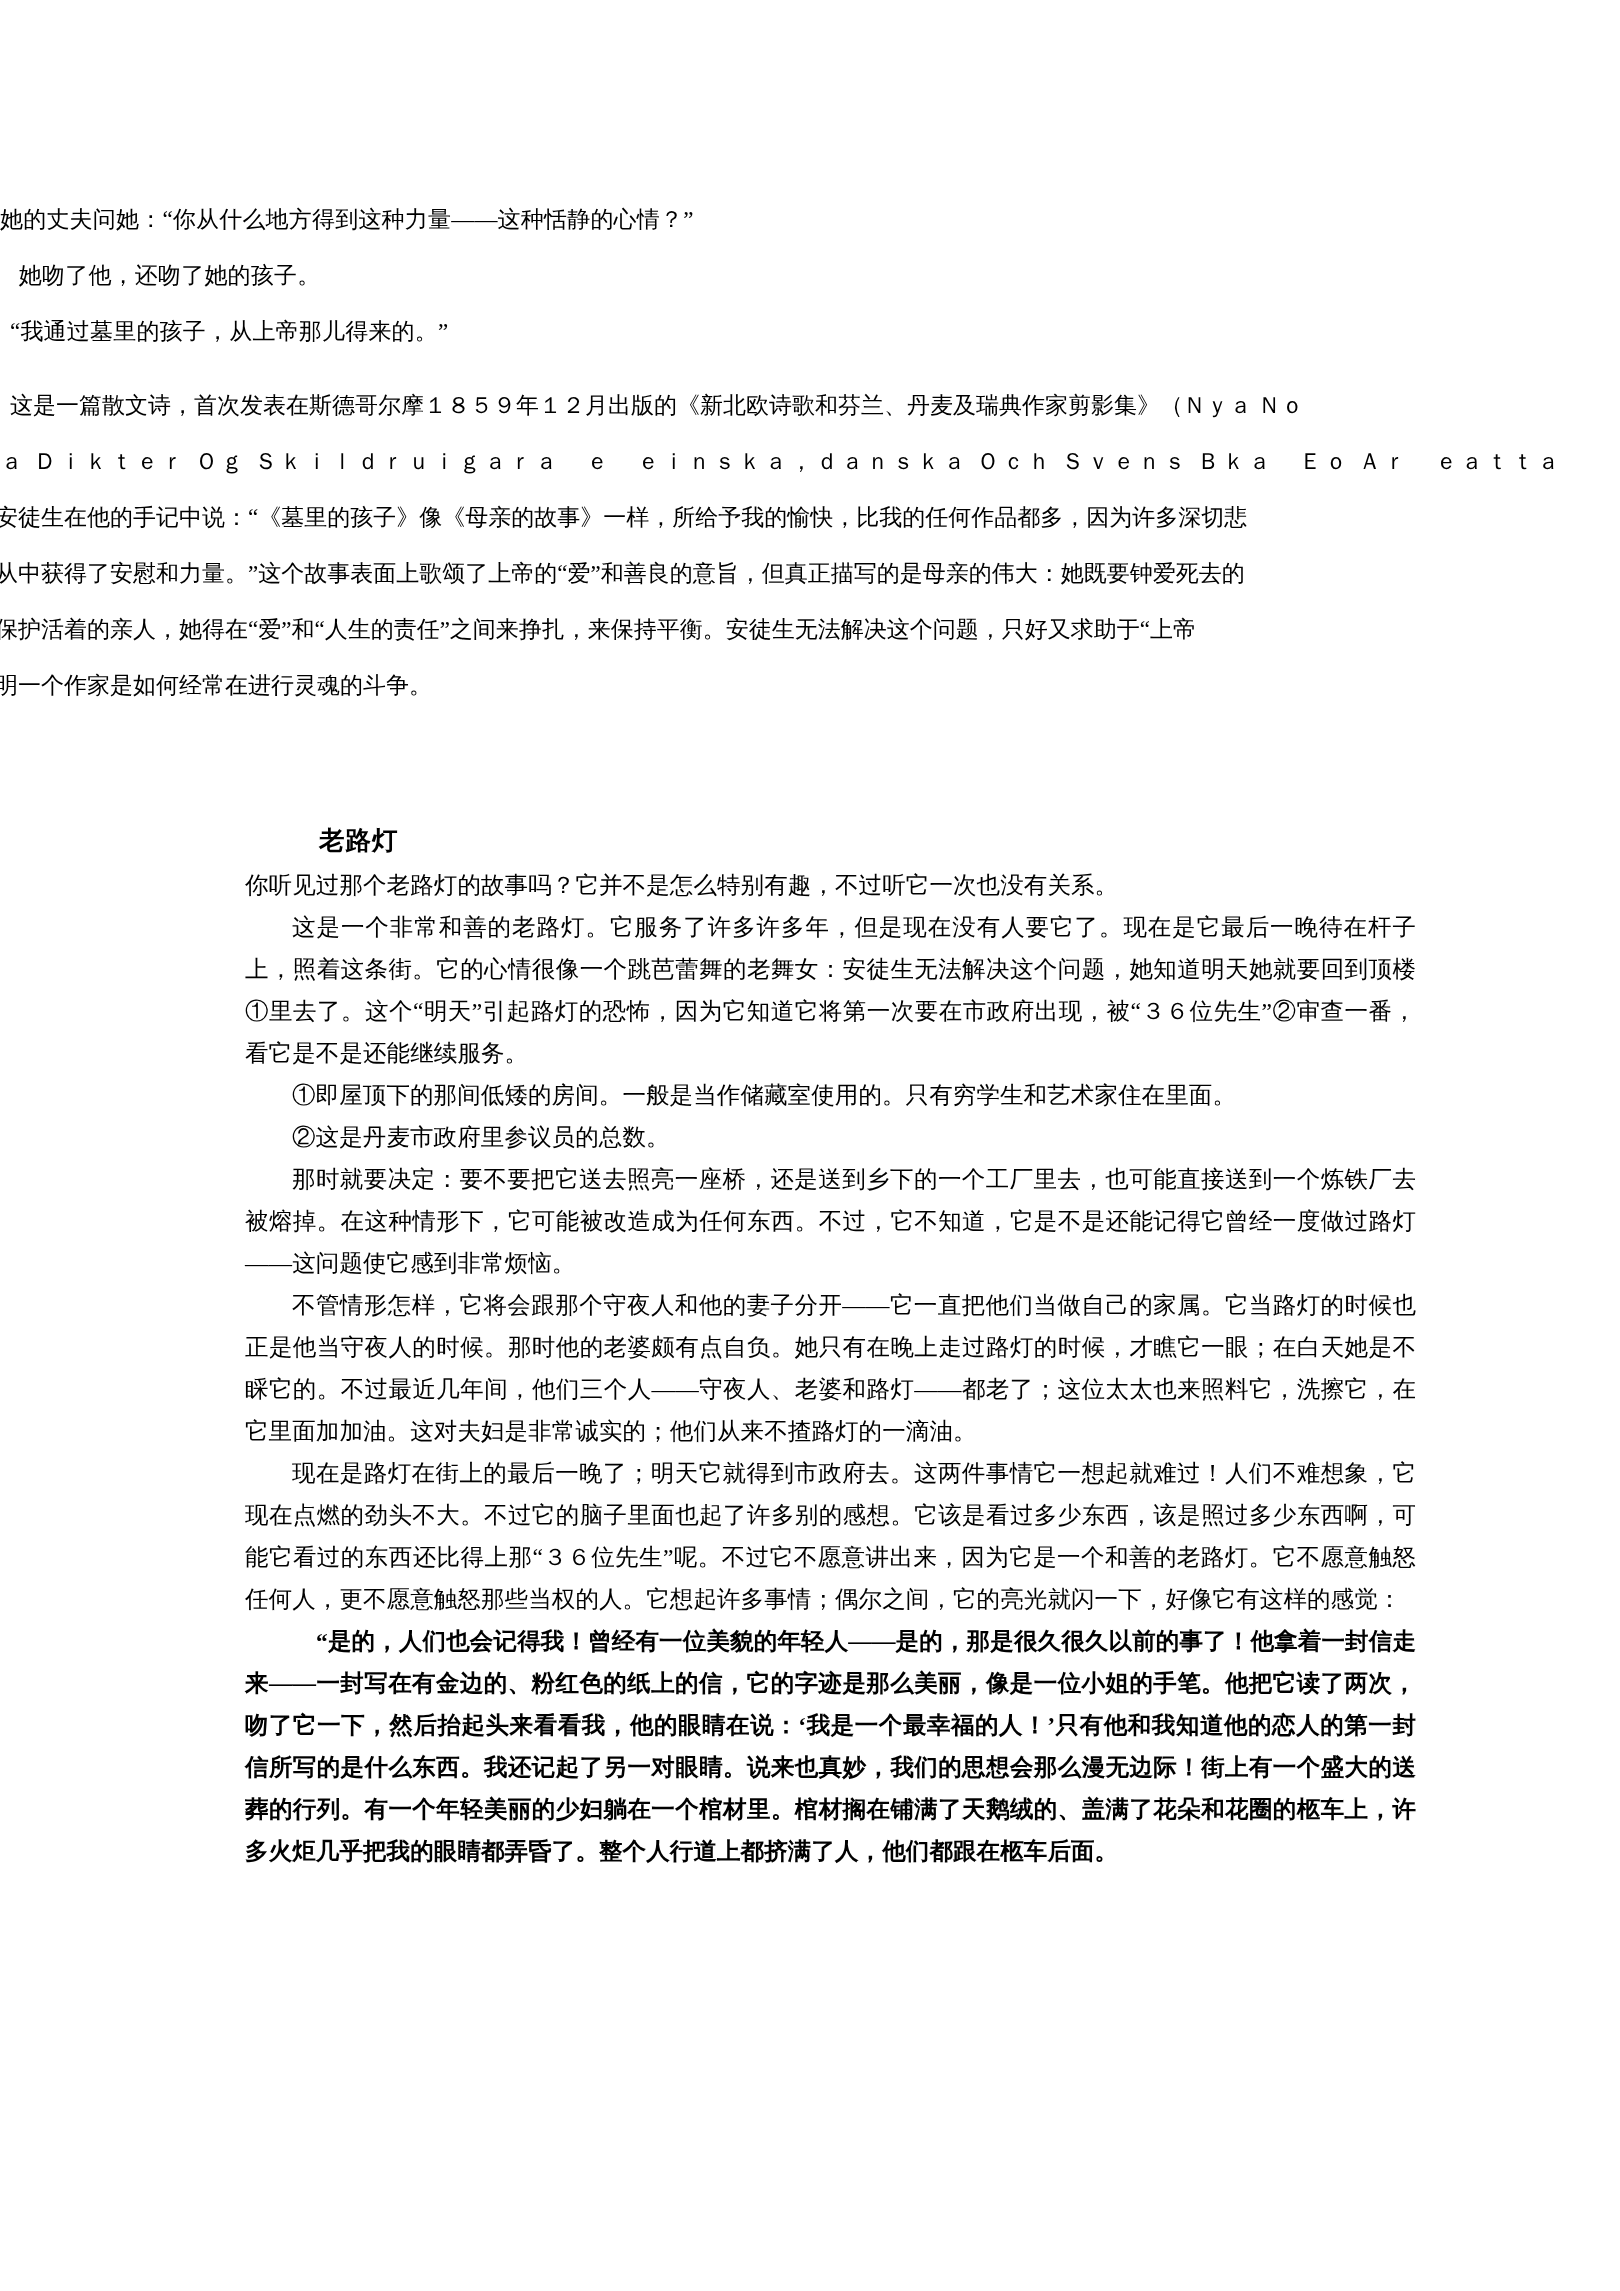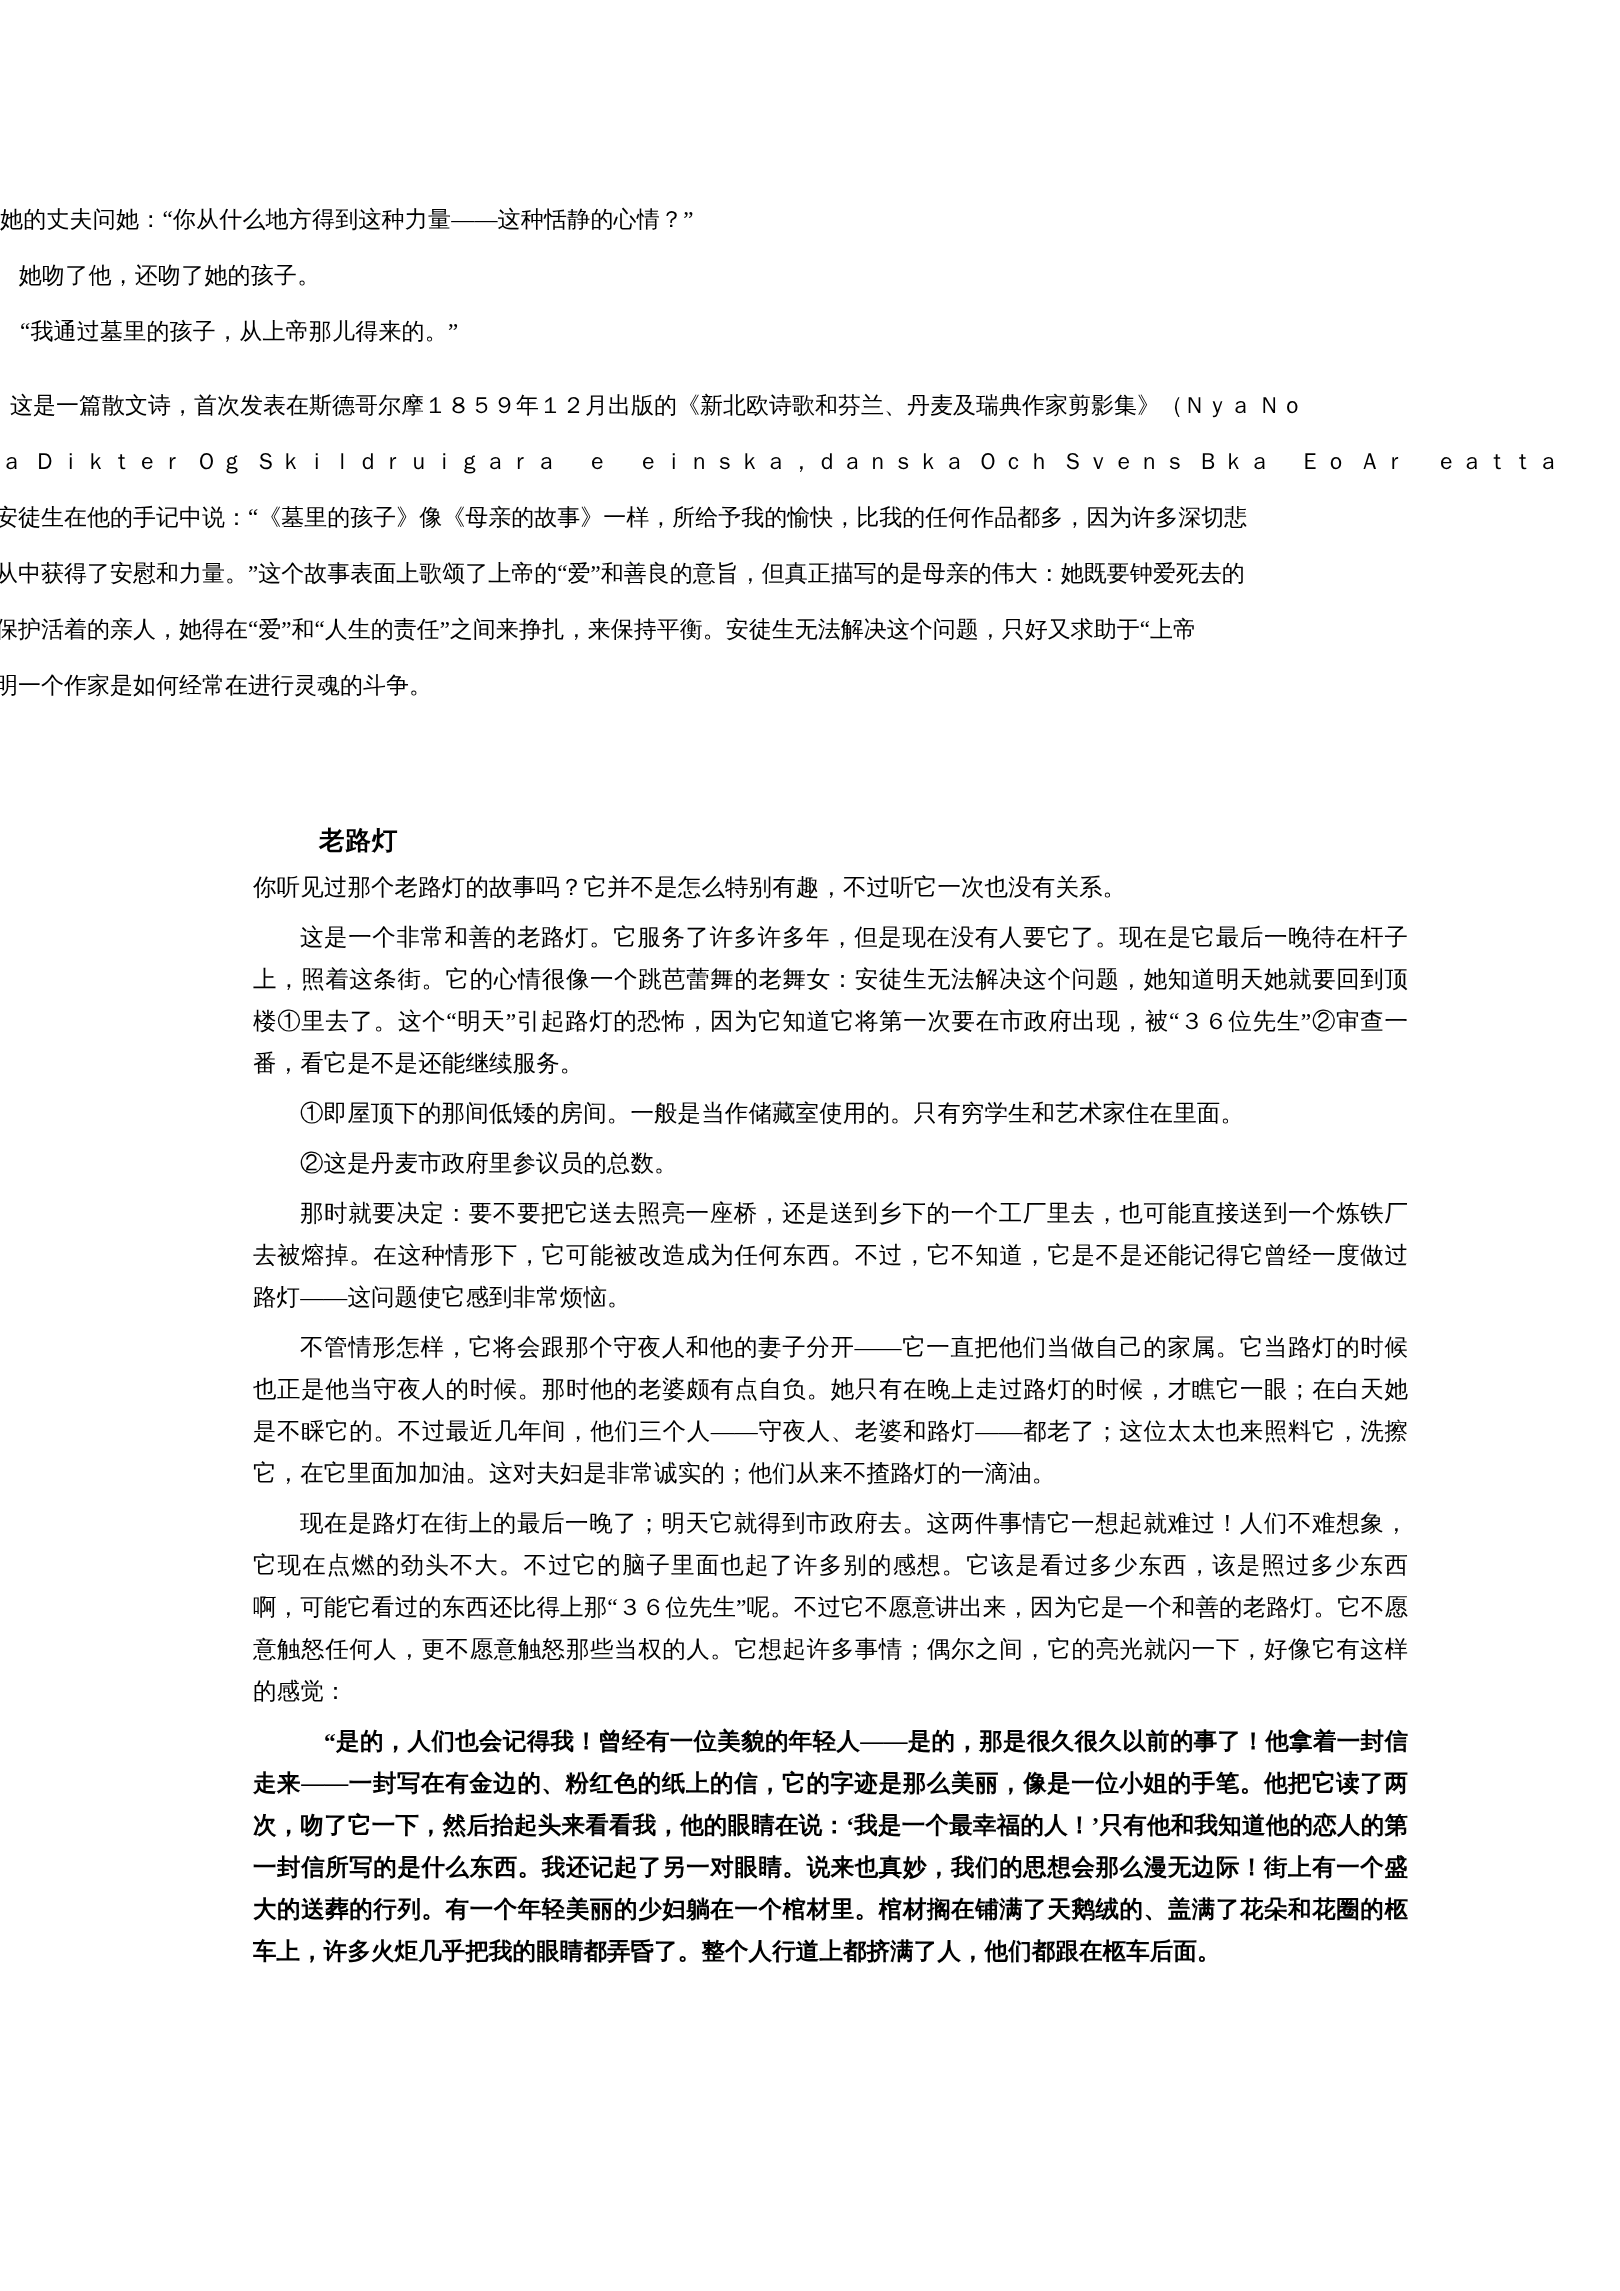--- a/index.html
+++ b/index.html
@@ -35,21 +35,21 @@
   .top-block p {
     margin: 0;
     white-space: nowrap;
     letter-spacing: 0.2px;
   }
   .top-block p.indent-1 {
     padding-left: 11.8px;
     margin-left: 7px;
   }
   .top-block p.indent-2 {
-    padding-left: 20px;
+    padding-left: 10px;
   }
 
   
   .note {
     position: absolute;
     top: 378px;
     left: -51px;
     width: 1725px;
     font-size: 23px;
     line-height: 56px;
@@ -72,21 +72,21 @@
     left: 245px;
     width: 1171px;
   }
   .story-title {
     font-size: 25.5px;
     font-weight: bold;
     margin: 0 0 5.9px 74px;
     letter-spacing: 1px;
   }
   .story p {
-    margin: 8px;
+    margin: 0;
     font-size: 23.5px;
     line-height: 42px;
     text-align: justify;
     text-justify: inter-ideograph;
     letter-spacing: 0.1px;
   }
   .story p.ind {
     text-indent: 47px;
   }
   .story p.ind2 {

